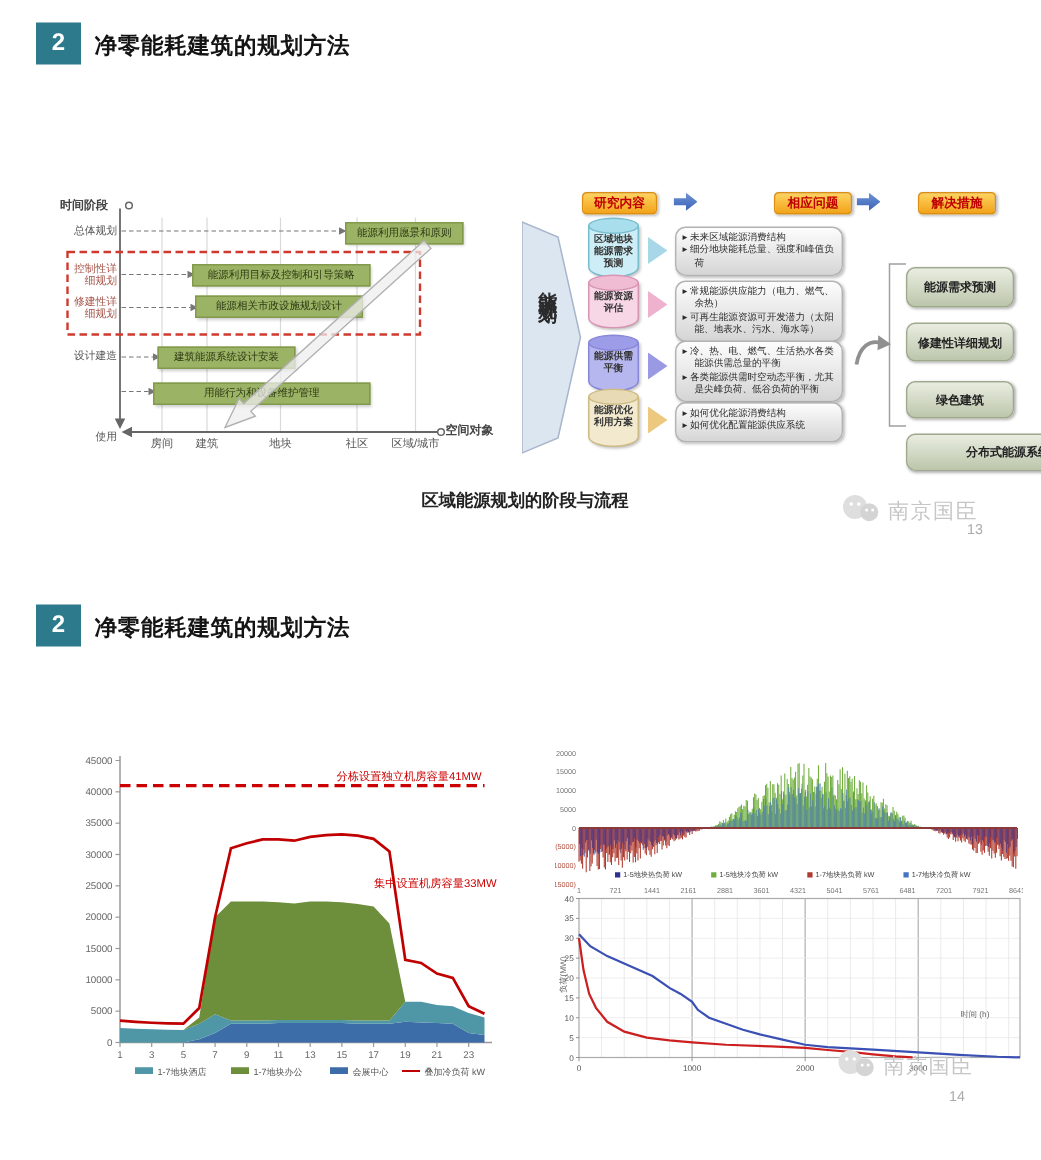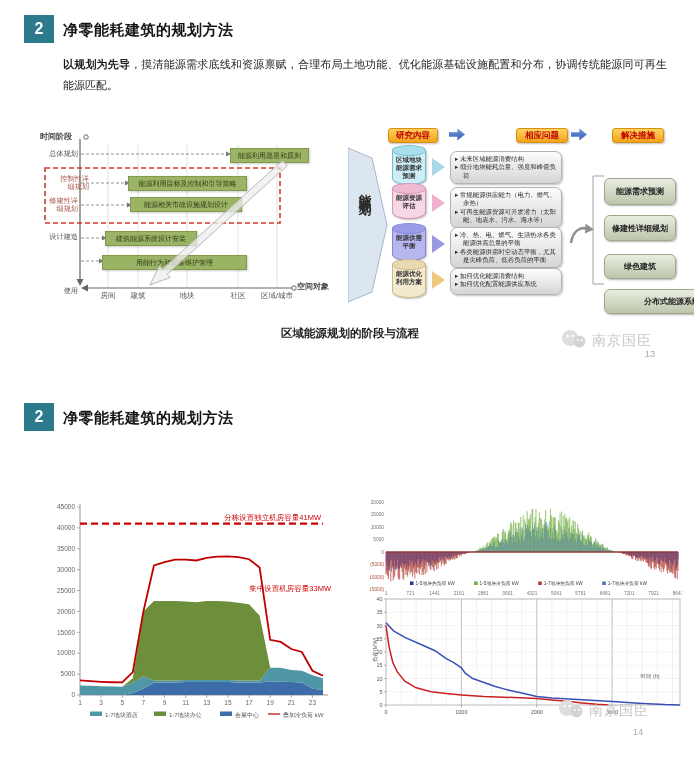--- a/index.html
+++ b/index.html
@@ -51,21 +51,20 @@
   svg text{font-family:"Liberation Sans","DejaVu Sans",sans-serif;}
 </style>
 </head>
 <body>
 
 <div class="page">
 
   <section class="slide" style="top:0;height:386px;">
     <div class="abs badge" style="top:15px;">2</div>
     <h1 class="abs s-title" style="top:21px;margin:0;">净零能耗建筑的规划方法</h1>
-    <p class="abs s-body" style="top:54px;"><b>以规划为先导</b><span>，摸清能源需求底线和资源禀赋，合理布局土地功能、优化能源基础设施配置和分布，协调传统能源同可再生能源匹配。</span></p>
 
     <div class="abs diagram">
       <svg class="abs" style="left:0;top:0;" width="315" height="200" viewBox="0 0 315 200">
         <line x1="78" y1="20" x2="78" y2="163" stroke="#d9d9d9" stroke-width="0.8"></line>
         <line x1="108" y1="20" x2="108" y2="163" stroke="#d9d9d9" stroke-width="0.8"></line>
         <line x1="157" y1="20" x2="157" y2="163" stroke="#d9d9d9" stroke-width="0.8"></line>
         <line x1="208" y1="20" x2="208" y2="163" stroke="#d9d9d9" stroke-width="0.8"></line>
         <line x1="247" y1="20" x2="247" y2="163" stroke="#d9d9d9" stroke-width="0.8"></line>
         <line x1="50" y1="14" x2="50" y2="155" stroke="#666" stroke-width="1.2"></line>
         <polygon points="46.5,154 53.5,154 50,161" fill="#666"></polygon>
@@ -87,21 +86,21 @@
           <polygon points="72,110.5 72,115.5 77,113"></polygon>
           <polygon points="69,133.5 69,138.5 74,136"></polygon>
         </g>
         <rect x="15" y="43" width="235" height="55" fill="none" stroke="#cf3a2e" stroke-width="1.6" stroke-dasharray="5,3"></rect>
       </svg>
 
       <div class="abs axis-ttl" style="left:10px;top:6px;">时间阶段</div>
       <div class="abs axis-ttl" style="left:267px;top:156px;">空间对象</div>
 
       <div class="abs stage-lbl" style="top:25px;">总体规划</div>
-      <div class="abs stage-lbl stage-red" style="top:50px;margin-left:11px;">控制性详细规划</div>
+      <div class="abs stage-lbl stage-red" style="top:50px;">控制性详细规划</div>
       <div class="abs stage-lbl stage-red" style="top:72px;">修建性详细规划</div>
       <div class="abs stage-lbl" style="top:108px;">设计建造</div>
       <div class="abs stage-lbl" style="top:131px;margin-top:31px;">使用</div>
 
       <div class="abs gbox" style="left:200px;top:23px;width:77px;height:13px;">能源利用愿景和原则</div>
       <div class="abs gbox" style="left:98px;top:51px;width:117px;height:13px;">能源利用目标及控制和引导策略</div>
       <div class="abs gbox" style="left:100px;top:72px;width:110px;height:13px;">能源相关市政设施规划设计</div>
       <div class="abs gbox" style="left:75px;top:106px;width:90px;height:13px;">建筑能源系统设计安装</div>
       <div class="abs gbox" style="left:72px;top:130px;width:143px;height:13px;">用能行为和设备维护管理</div>
 

